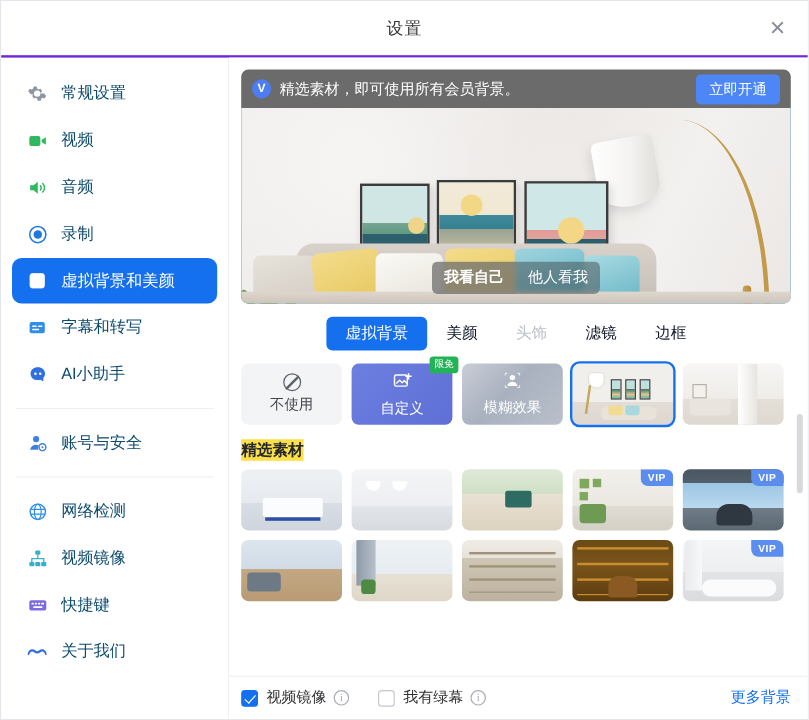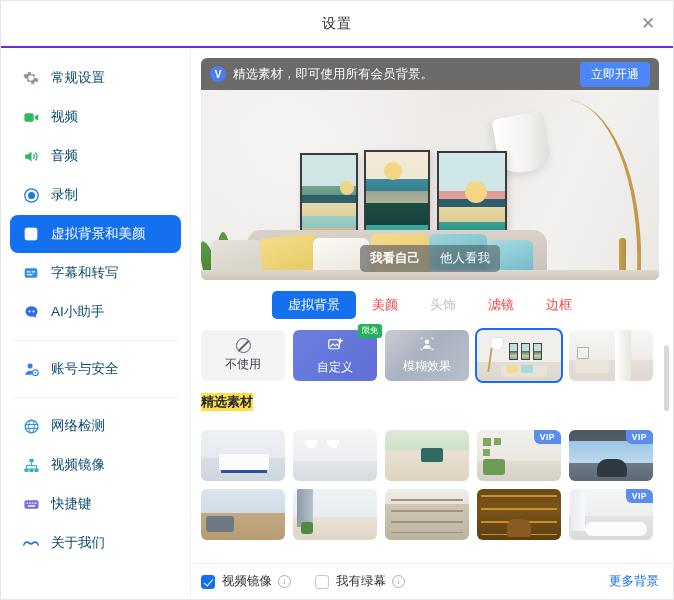--- a/index.html
+++ b/index.html
@@ -127,21 +127,21 @@
     font-size: 12px;
     padding: 4px 11px;
     border-radius: 4px;
     cursor: pointer;
     white-space: nowrap;
   }
 
   
   .preview {
     position: relative;
-    height: 190px;
+    height: 163px;
     border-radius: 0 0 6px 6px;
     overflow: hidden;
     background: #0369a1;
   }
   .room { position: absolute; inset: 0; }
   .wall {
     position: absolute; inset: 0;
     background:
       radial-gradient(circle at 22% 30%, rgba(255,255,255,0.55), rgba(255,255,255,0) 55%),
       linear-gradient(115deg, #efeceb 0%, #e9e5e2 45%, #f3f1ef 75%, #eae7e5 100%);
@@ -252,21 +252,21 @@
   
   .tabs {
     display: flex;
     justify-content: center;
     align-items: flex-start;
     height: 30px;
     margin-top: 11px;
   }
   .tab {
     font-size: 13px;
-    color: #ef4444;
+    color: #0f172a;
     padding: 5px 16px;
     border-radius: 5px;
     cursor: pointer;
     white-space: nowrap;
   }
   .tab.active { background: #1570ef; color: #ffffff; }
   .tab.disabled { color: #bcc0c7; cursor: default; }
 
   
   .bg-row {
@@ -364,21 +364,21 @@
     margin-top: 12px;
     font-size: 13px;
     font-weight: bold;
     color: #23272f;
     display: inline-block;
     background: #fde047;
   }
 
   
   .gallery {
-    margin-top: 19px;
+    margin-top: 7px;
     display: grid;
     grid-template-columns: repeat(5, 84px);
     gap: 8px;
     padding-right: 10px;
     text-align: right;
   }
   .g-item {
     position: relative;
     width: 84px; height: 51px;
     border-radius: 6px;

